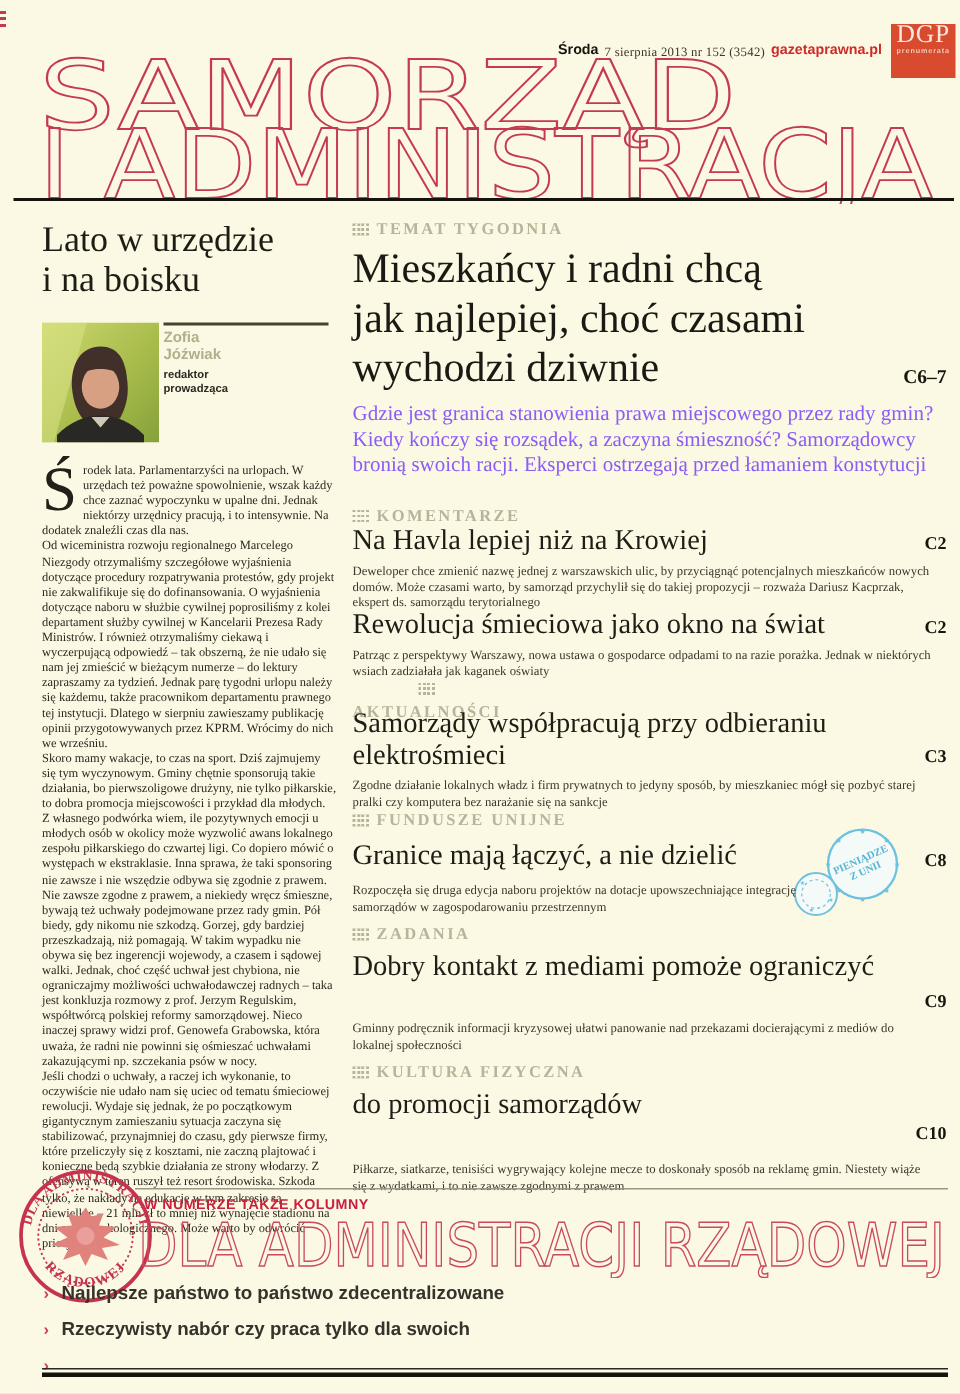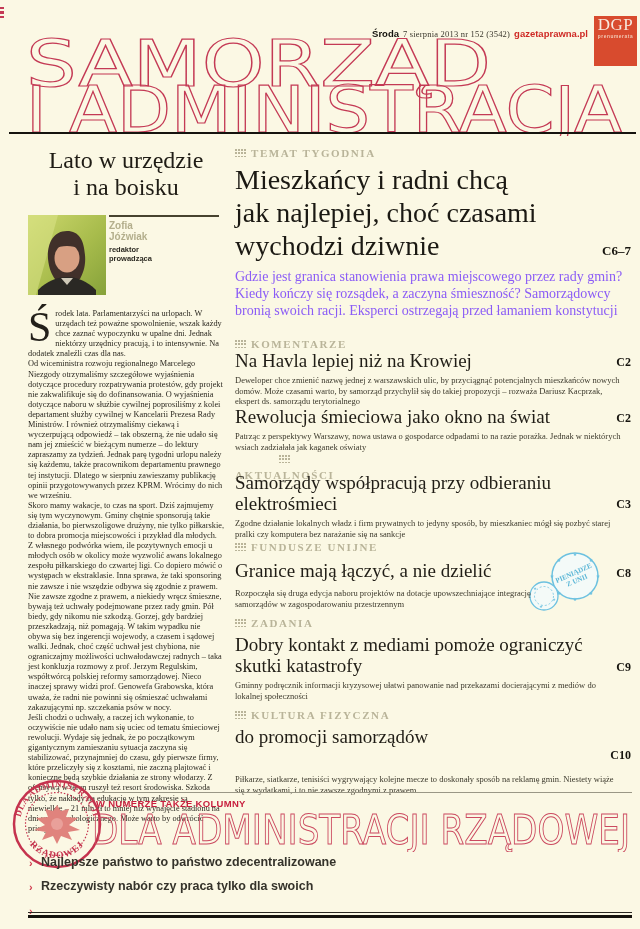--- a/index.html
+++ b/index.html
@@ -6,31 +6,31 @@
   .page{position:relative;width:640px;height:929px;background:#fbf8e4;overflow:hidden;
         font-family:"Liberation Serif",serif;color:#24211a;}
 
   
   .corner-mark{position:absolute;left:0;top:7px;width:4px;height:13px;
     background:repeating-linear-gradient(to bottom,#c43a55 0 2px,transparent 2px 4.5px);}
   .header-meta{position:absolute;top:28px;right:52px;display:flex;align-items:flex-end;gap:4px;white-space:nowrap;}
   .hm-day{font-family:"Liberation Sans",sans-serif;font-weight:bold;font-size:9.5px;color:#15130e;}
   .hm-rest{font-size:8.5px;color:#3a372c;letter-spacing:0.2px;}
   .hm-site{font-family:"Liberation Sans",sans-serif;font-weight:bold;font-size:9.5px;color:#cf2b26;}
-  .logo{position:absolute;top:16px;right:3px;width:43px;height:50px;background:#d84b2e;
-        display:flex;flex-direction:column;justify-content:flex-start;align-items:center;padding-bottom:3px;box-sizing:border-box;}
+  .logo{position:absolute;top:16px;right:3px;width:43px;height:36px;background:#d84b2e;
+        display:flex;flex-direction:column;justify-content:flex-end;align-items:center;padding-bottom:15px;box-sizing:border-box;}
   .logo-text{font-family:"Liberation Serif",serif;font-size:17px;line-height:17px;color:#f7e9df;letter-spacing:0.5px;}
   .logo-sub{font-family:"Liberation Sans",sans-serif;font-weight:bold;font-size:4.8px;color:#f2c9b4;letter-spacing:0.6px;margin-top:1px;}
 
   .masthead-svg{position:absolute;left:22px;top:14px;}
   .masthead-rule{position:absolute;left:9px;right:4px;top:132px;height:2.2px;background:#15130e;}
 
   
   .left-col{position:absolute;left:28px;top:147px;width:196px;}
-  .ed-title{font-size:24px;line-height:27px;color:#1f1c15;text-align:center;}
+  .ed-title{font-size:24px;line-height:27px;color:#1f1c15;}
   .ed-title span{display:block;}
   .author{position:relative;margin-top:14px;height:86px;}
   .photo{position:absolute;left:0;top:0;width:78px;height:80px;}
   .author-info{position:absolute;left:81px;top:0;width:110px;border-top:2px solid #47432f;padding-top:3px;}
   .author-name{font-family:"Liberation Sans",sans-serif;font-weight:bold;font-size:10px;line-height:11px;color:#b3ae8c;}
   .author-role{font-family:"Liberation Sans",sans-serif;font-weight:bold;font-size:7.5px;line-height:9px;color:#2c2a22;margin-top:3px;}
   .body-copy{margin-top:8px;font-size:8.3px;line-height:10.1px;color:#2b2820;}
   .body-copy p{margin:0;}
   .dropcap{float:left;font-size:42px;line-height:33px;padding:2px 4px 0 0;color:#23201a;}
 
@@ -206,21 +206,20 @@
       </g>
     </svg>
     <div class="teaser" style="top:441px;width:330px;">Rozpoczęła się druga edycja naboru projektów na dotacje upowszechniające integrację samorządów w zagospodarowaniu przestrzennym</div>
 
     <div class="sec-label" style="top:470px;">
       <span class="glyph-grid"></span>
       <span>ZADANIA</span>
     </div>
     <div class="toc-title" style="top:487px;">
       <span>Dobry kontakt z mediami pomoże ograniczyć</span>
-      <span>skutki katastrofy</span>
     </div>
     <div class="page-ref small" style="top:513px;">C9</div>
     <div class="teaser" style="top:533px;">Gminny podręcznik informacji kryzysowej ułatwi panowanie nad przekazami docierającymi z mediów do lokalnej społeczności</div>
 
     <div class="sec-label" style="top:562px;">
       <span class="glyph-grid"></span>
       <span>KULTURA FIZYCZNA</span>
     </div>
     <div class="toc-title" style="top:579px;">
       <span>do promocji samorządów</span>

